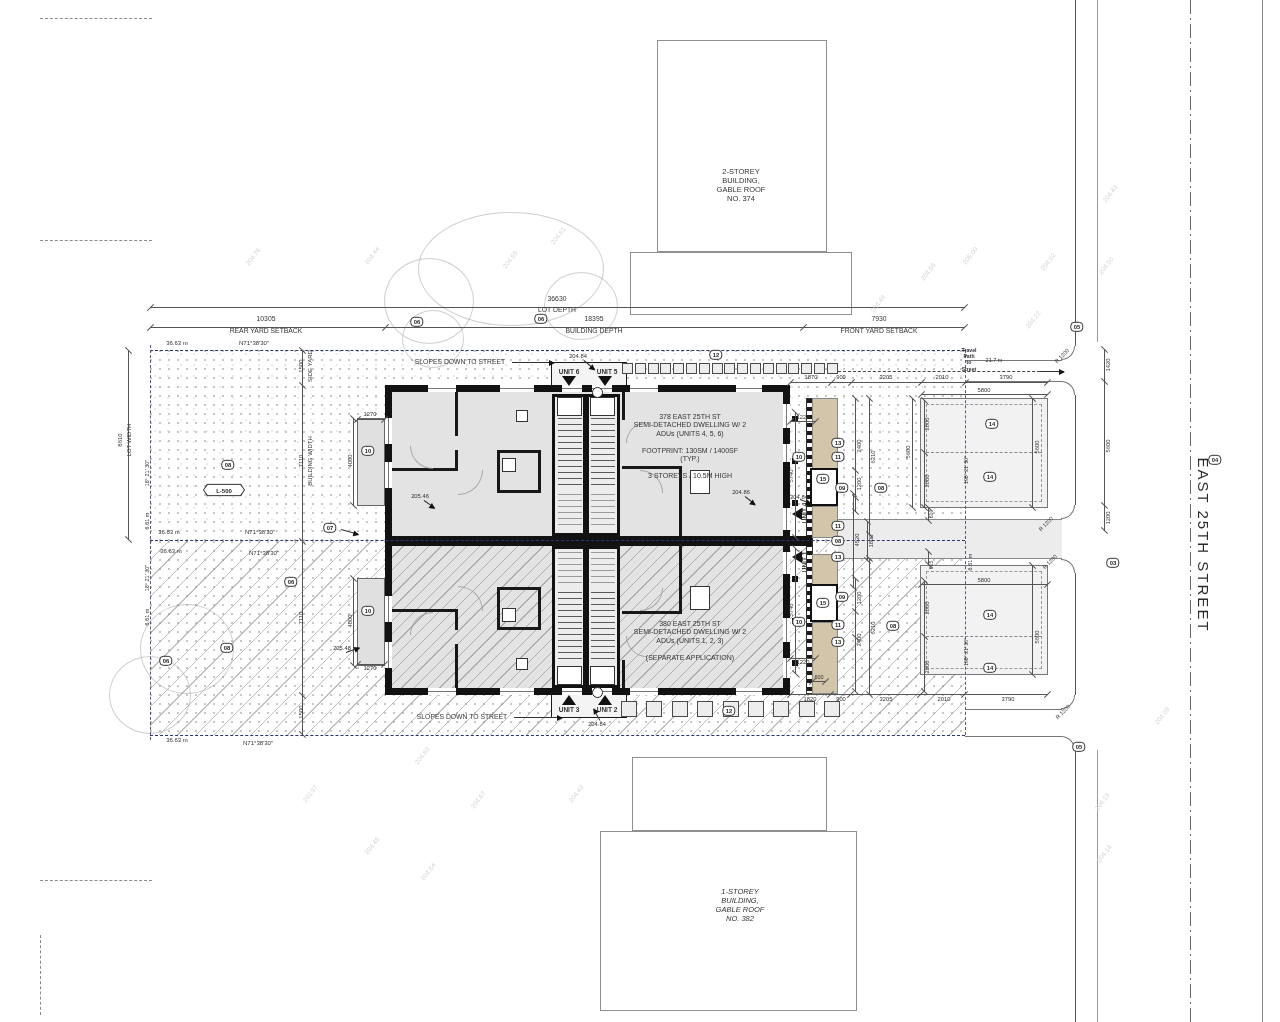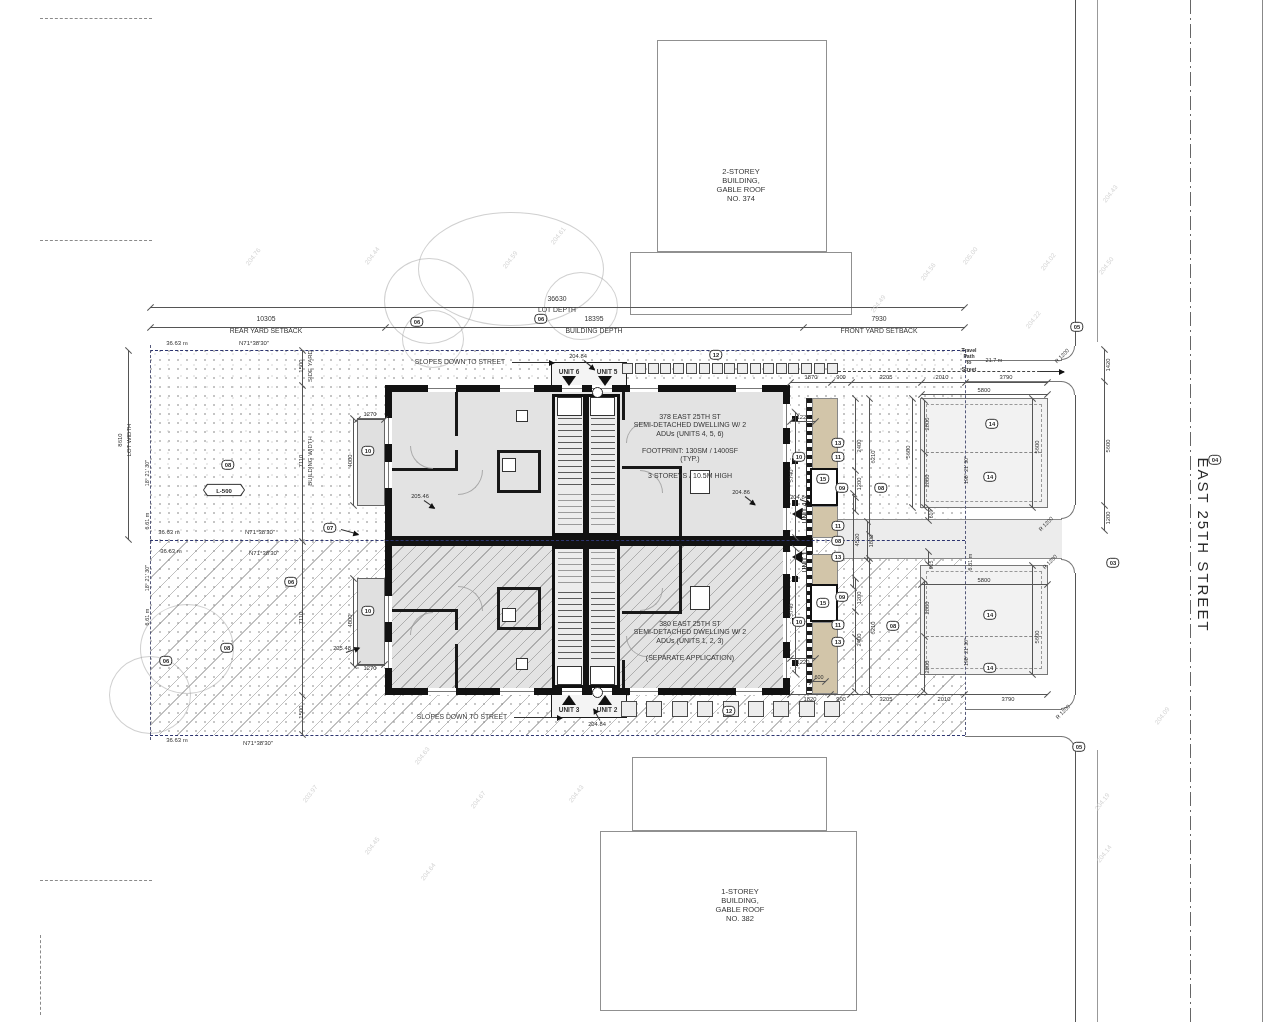--- a/index.html
+++ b/index.html
@@ -483,21 +483,21 @@
       <div class="arrow" style="left: 800px; top: 499px; width: 12px; transform: rotate(20deg);"></div>
       <div class="arrow" style="left: 424px; top: 500px; width: 13px; transform: rotate(35deg);"></div>
       <div class="arrow" style="left: 346px; top: 652px; width: 14px; transform: rotate(-20deg);"></div>
       <div class="arrow" style="left: 600px; top: 720px; width: 13px; transform: rotate(-120deg);"></div>
     </div>
 
   <div class="lbl pre" style="left:741px;top:185px;font-size:7.5px;">2-STOREY
 BUILDING,
 GABLE ROOF
 NO. 374</div>
-  <div class="lbl pre" style="left:740px;top:905px;font-size:7.5px;">1-STOREY
+  <div class="lbl pre" style="left:740px;top:905px;font-size:7.5px;font-style:italic;">1-STOREY
 BUILDING,
 GABLE ROOF
 NO. 382</div>
   <div class="lbl pre" style="left:690px;top:447px;font-size:7px;">378 EAST 25TH ST
 SEMI-DETACHED DWELLING W/ 2
 ADUs (UNITS 4, 5, 6)
 
 FOOTPRINT: 130SM / 1400SF
 (TYP.)
 

